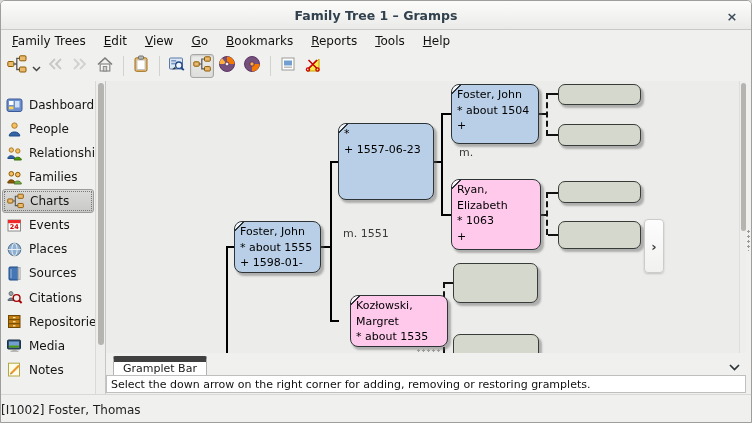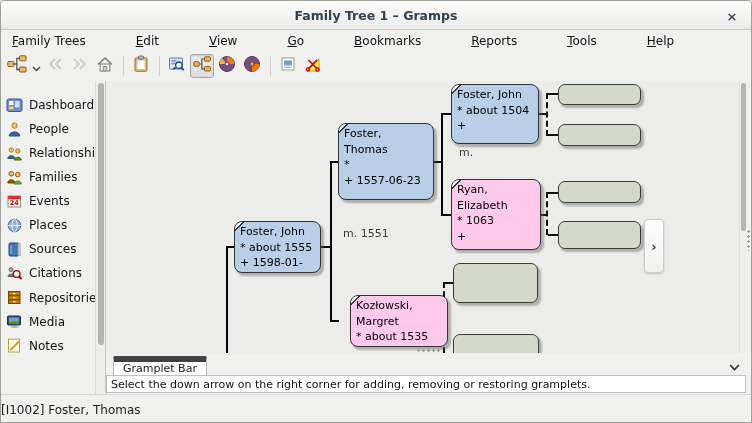--- a/index.html
+++ b/index.html
@@ -11,21 +11,21 @@
   .titlebar { position:absolute; left:0; top:0; width:100%; height:29px;
               background:linear-gradient(#fcfcfb,#eaeae8); border-bottom:1px solid #c9c9c7;
               display:flex; align-items:center; justify-content:center; }
   .title { font-size:12.5px; font-weight:bold; color:#31414e; }
   .close-btn { position:absolute; right:10px; top:6px; width:18px; height:18px;
                display:flex; align-items:center; justify-content:center;
                color:#3c4c58; font-size:13px; font-weight:bold; cursor:default; }
 
   
   .menubar { position:absolute; left:0; top:30px; width:100%; height:20px;
-             display:flex; align-items:center; padding-left:2px;gap:32px; }
+             display:flex; align-items:center; padding-left:2px; }
   .menu-item { display:inline-block; font-size:12px; color:#111; padding:2px 9px; }
   .menu-item::first-letter { text-decoration:underline; }
 
   
   .toolbar { position:absolute; left:0; top:50px; width:100%; height:30px;
              display:flex; align-items:center; padding-left:4px; }
   .tbtn { width:24px; height:24px; display:flex; align-items:center; justify-content:center;
           border:1px solid transparent; border-radius:3px; margin-right:1px; }
   .tbtn.selected { background:linear-gradient(#ececea,#dededc); border:1px solid #a6a6a4;
                    box-shadow:inset 0 1px 2px rgba(0,0,0,.15); }
@@ -278,20 +278,29 @@
     </div>
     <div class="side-item">
       <span class="sicon"><svg width="17" height="17" viewBox="0 0 17 17">
             <circle cx="5.3" cy="4.8" r="2.3" fill="#f3c064" stroke="#8f5902"></circle>
             <path d="M1.8,14 C1.8,9.8 8.8,9.8 8.8,14 Z" fill="#8f5902" stroke="#6a4205"></path>
             <circle cx="11.8" cy="5.6" r="2.3" fill="#f3c064" stroke="#8f5902"></circle>
             <path d="M8.2,15 C8.2,11 15.3,11 15.3,15 Z" fill="#73a946" stroke="#4e7a2a"></path>
           </svg></span>
       <span>Families</span>
     </div>
+    <div class="side-item selected">
+      <span class="sicon"><svg width="17" height="16" viewBox="0 0 18 16">
+            <rect x="0.8" y="5.8" width="5.4" height="4.4" rx="0.8" fill="#e9b96e" stroke="#8f5902"></rect>
+            <rect x="11.5" y="0.8" width="5.8" height="4.4" rx="0.8" fill="#e9b96e" stroke="#8f5902"></rect>
+            <rect x="11.5" y="10.6" width="5.8" height="4.4" rx="0.8" fill="#e9b96e" stroke="#8f5902"></rect>
+            <path d="M6.2,8 h2.6 v-5 h2.6 M8.8,8 v4.9 h2.6" fill="none" stroke="#555" stroke-width="1.2"></path>
+          </svg></span>
+      <span>Charts</span>
+    </div>
     <div class="side-item">
       <span class="sicon"><svg width="17" height="17" viewBox="0 0 17 17">
             <rect x="2" y="3" width="12.5" height="11" fill="#fff" stroke="#8a8a88"></rect>
             <rect x="2" y="3" width="12.5" height="3.2" fill="#ef2929"></rect>
             <text x="8.2" y="12.3" font-size="6.5" font-weight="bold" fill="#cc0000" text-anchor="middle">24</text>
           </svg></span>
       <span>Events</span>
     </div>
     <div class="side-item">
       <span class="sicon"><svg width="17" height="17" viewBox="0 0 17 17">
@@ -375,21 +384,20 @@
     <div class="dsh-v c-r-v"></div>
     <div class="dsh-h c-r-ht"></div>
     <div class="dsh-h c-r-hb"></div>
 
     <div class="pbox male p-root">
       <div>Foster, John</div>
       <div>* about 1555</div>
       <div>+ 1598-01-31</div>
     </div>
     <div class="pbox male p-thomas">
-      <div>Foster, Thomas</div>
       <div>*</div>
       <div>+ 1557-06-23</div>
     </div>
     <div class="pbox female p-margret">
       <div>Kozłowski, Margret</div>
       <div>* about 1535</div>
       <div>+ before 1598</div>
     </div>
     <div class="pbox male p-john2">
       <div>Foster, John</div>

